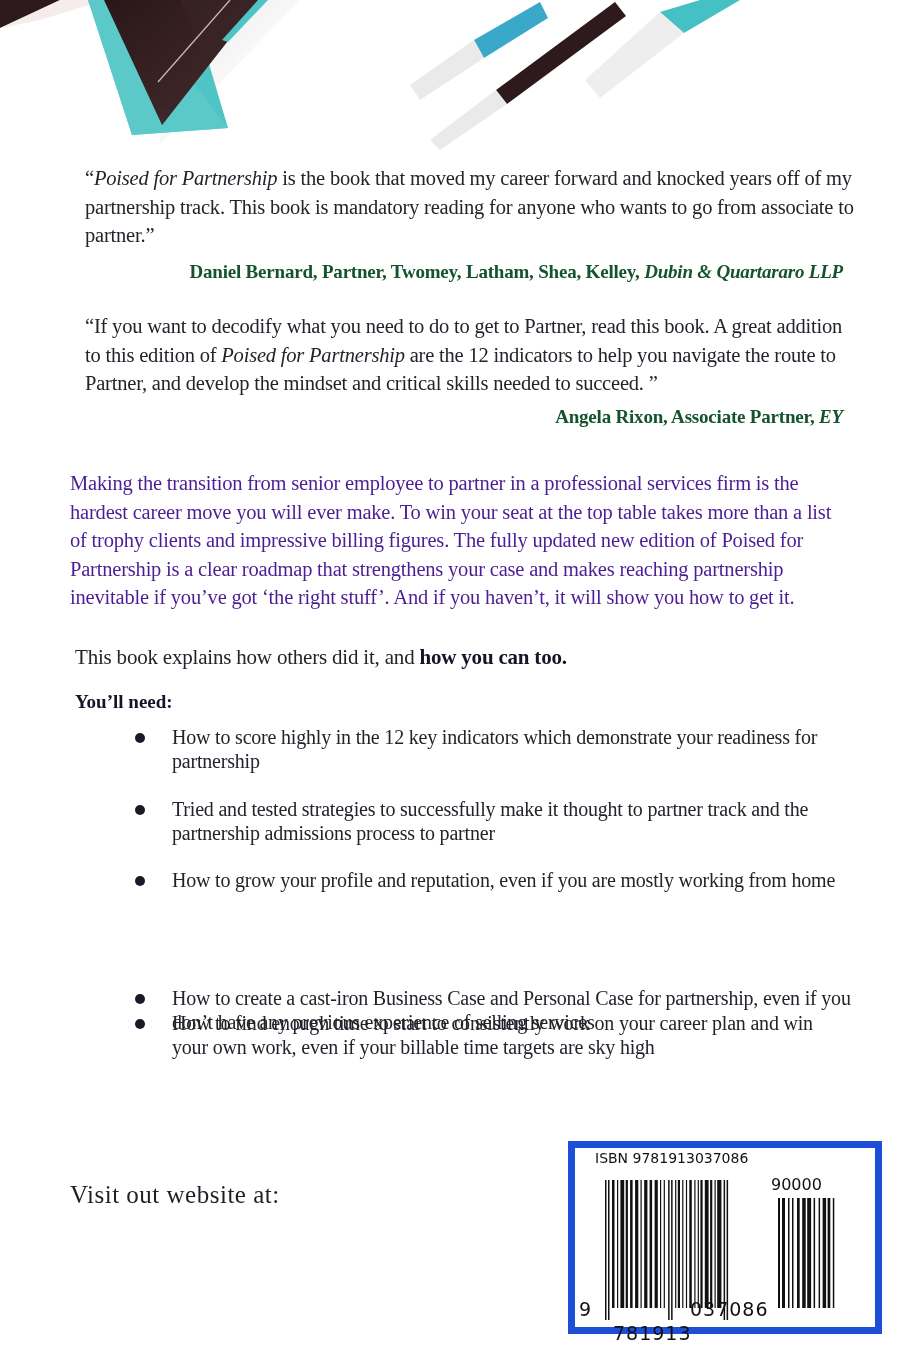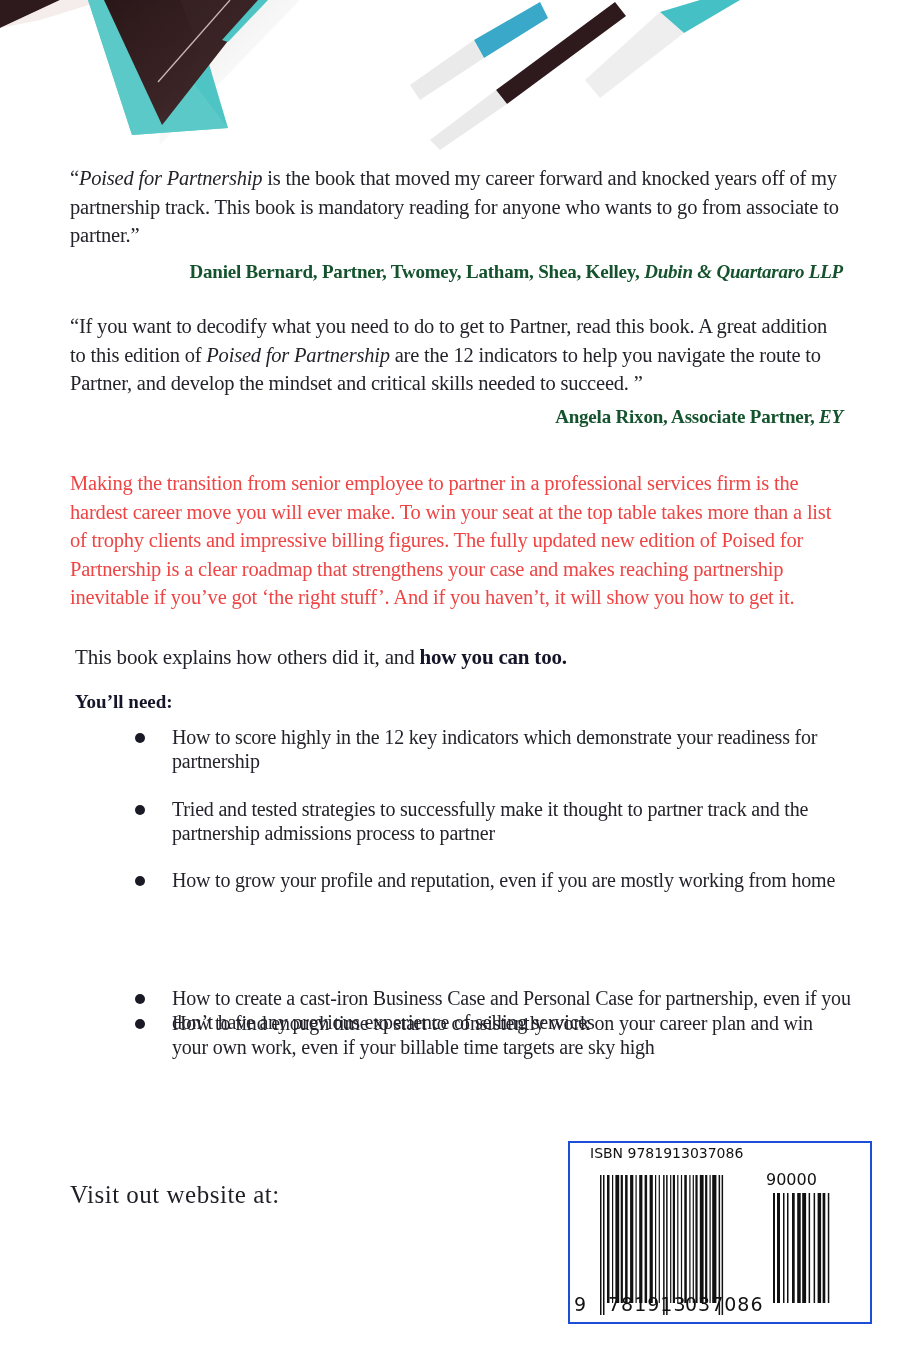--- a/index.html
+++ b/index.html
@@ -3,32 +3,32 @@
   <meta charset="utf-8">
   <style>
     html, body { margin: 0; padding: 0; background: #ffffff; }
     body {
       width: 907px; height: 1360px; position: relative; overflow: hidden;
       font-family: "Liberation Serif", "DejaVu Serif", serif;
       color: #1f1f26;
     }
     .deco { position: absolute; left: 0; top: 0; width: 907px; height: 160px; }
     .quote {
-      position: absolute; left: 70px; width: 775px;
+      position: absolute; left: 85px; width: 775px;
       font-size: 20.5px; line-height: 28.5px; color: #23232b;
       letter-spacing: -0.2px;
     }
     .attrib {
       position: absolute; right: 64px;
       font-size: 19px; font-weight: bold; color: #14532d;
       text-align: right; letter-spacing: -0.2px;
     }
     .para {
       position: absolute; left: 70px; width: 775px;
-      font-size: 20.5px; line-height: 28.5px; color: #ef4444;
+      font-size: 20.5px; line-height: 28.5px; color: #4c1d95;
       letter-spacing: -0.2px;
     }
     .explains {
       position: absolute; left: 75px; top: 645px;
       font-size: 21px; color: #23232b; letter-spacing: -0.2px;
     }
     .explains b { color: #15152a; }
     .learn-heading {
       position: absolute; left: 75px; top: 691px;
       font-size: 19px; font-weight: bold; color: #15152a;
@@ -42,21 +42,21 @@
       position: absolute; left: -37px; top: 8px;
       width: 10px; height: 10px; border-radius: 50%; background: #1a1a26;
     }
     .website {
       position: absolute; left: 70px; top: 1180px;
       font-size: 25px; line-height: 30px; color: #1f1f26; letter-spacing: 0.5px;
     }
     .website .url { font-weight: bold; letter-spacing: 0.8px; }
     .barcode-box {
       position: absolute; left: 568px; top: 1141px; width: 300px; height: 179px;
-      border: 2px solid #1d4ed8; background: #fff;
+      border: 7px solid #1d4ed8; background: #fff;
     }
     .isbn-label {
       position: absolute; left: 20px; top: 2px;
       font-family: "DejaVu Sans", sans-serif; font-size: 14px; color: #111;
     }
     .addon-label {
       position: absolute; left: 196px; top: 27px;
       font-family: "DejaVu Sans", sans-serif; font-size: 16px; color: #111;
     }
     .digit {
@@ -196,15 +196,15 @@
       <rect x="222" y="50" width="2.7" height="110" fill="#111"></rect>
       <rect x="227.2" y="50" width="3.5" height="110" fill="#111"></rect>
       <rect x="232.2" y="50" width="3.9" height="110" fill="#111"></rect>
       <rect x="238.6" y="50" width="1.5" height="110" fill="#111"></rect>
       <rect x="243.6" y="50" width="1.5" height="110" fill="#111"></rect>
       <rect x="247.6" y="50" width="3.5" height="110" fill="#111"></rect>
       <rect x="252.6" y="50" width="2.7" height="110" fill="#111"></rect>
       <rect x="257.8" y="50" width="1.5" height="110" fill="#111"></rect>
     </svg>
   <div class="digit" style="left:4px;">9</div>
-  <div class="digit" style="left:38px;">781913</div>
+  <div class="digit" style="left:38px;margin-top:24px;">781913</div>
   <div class="digit" style="left:115px;">037086</div>
 </div>
 
 </body></html>

